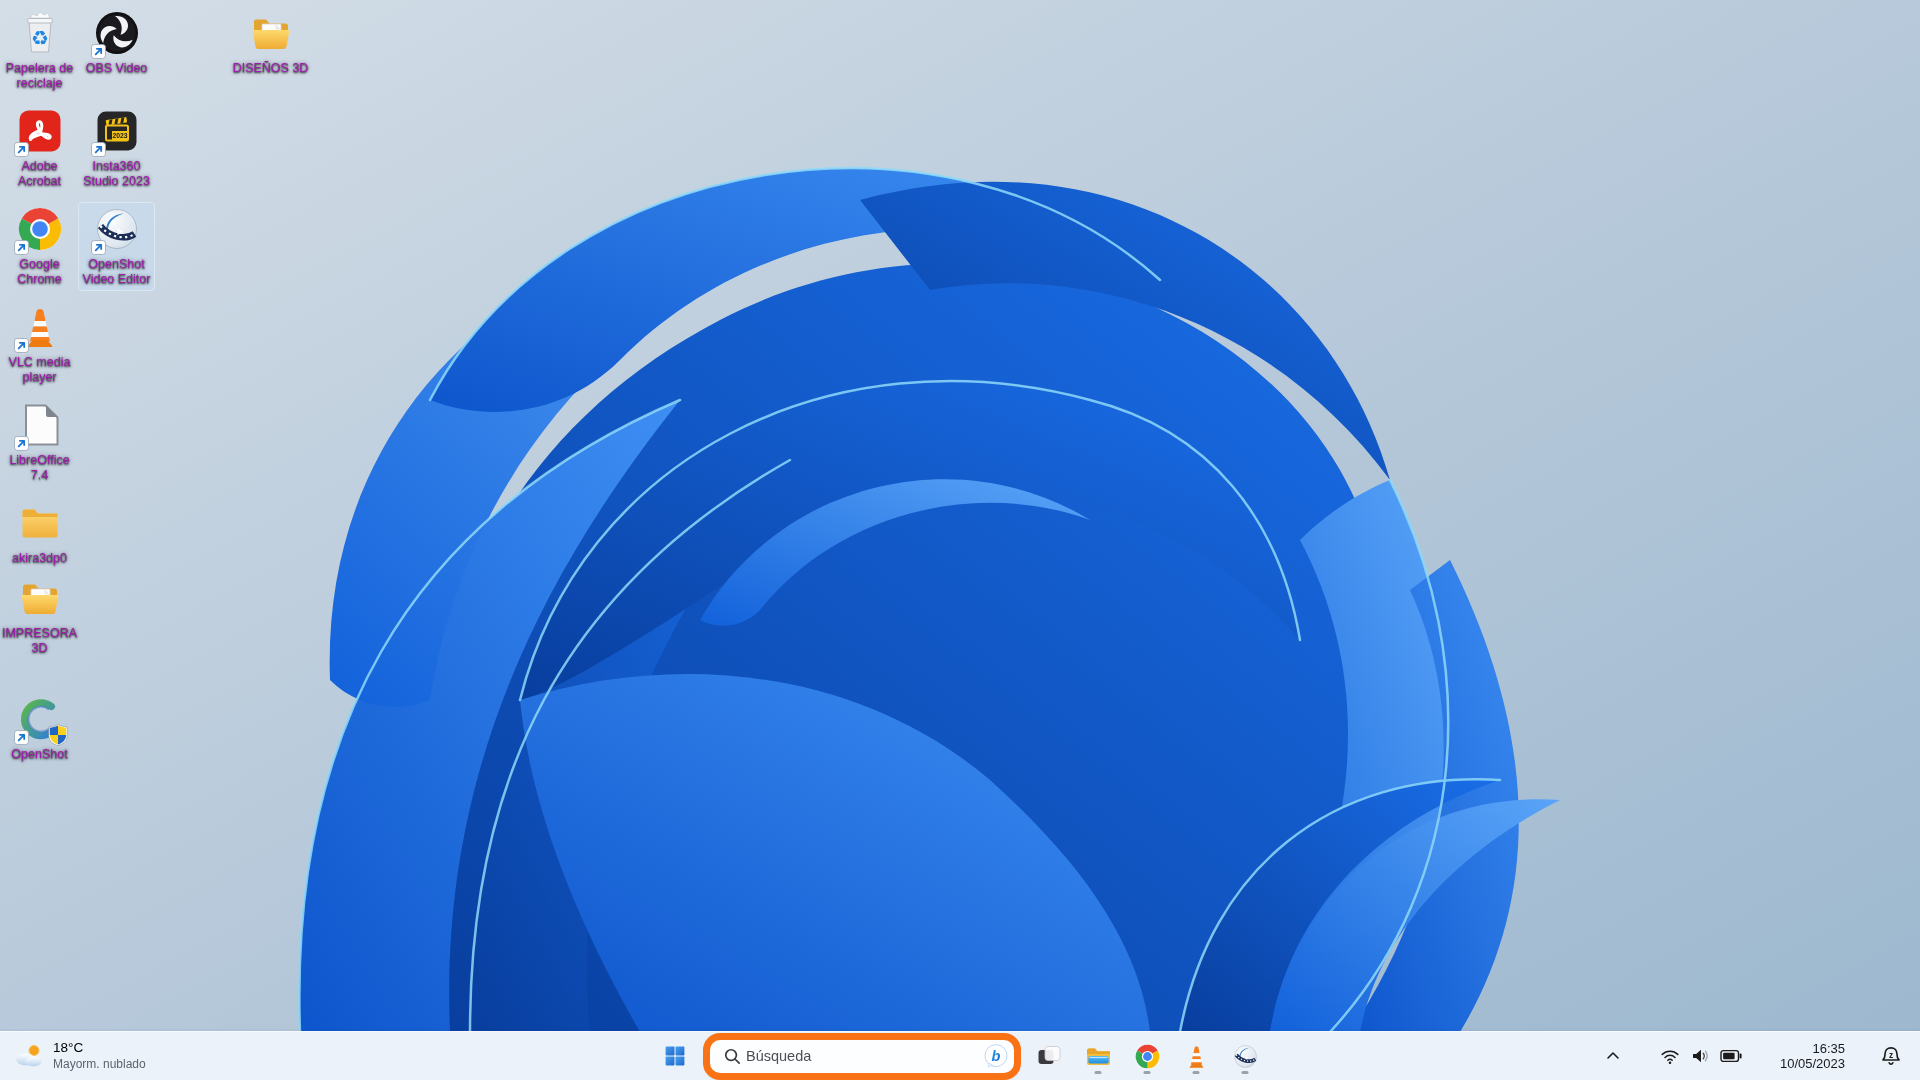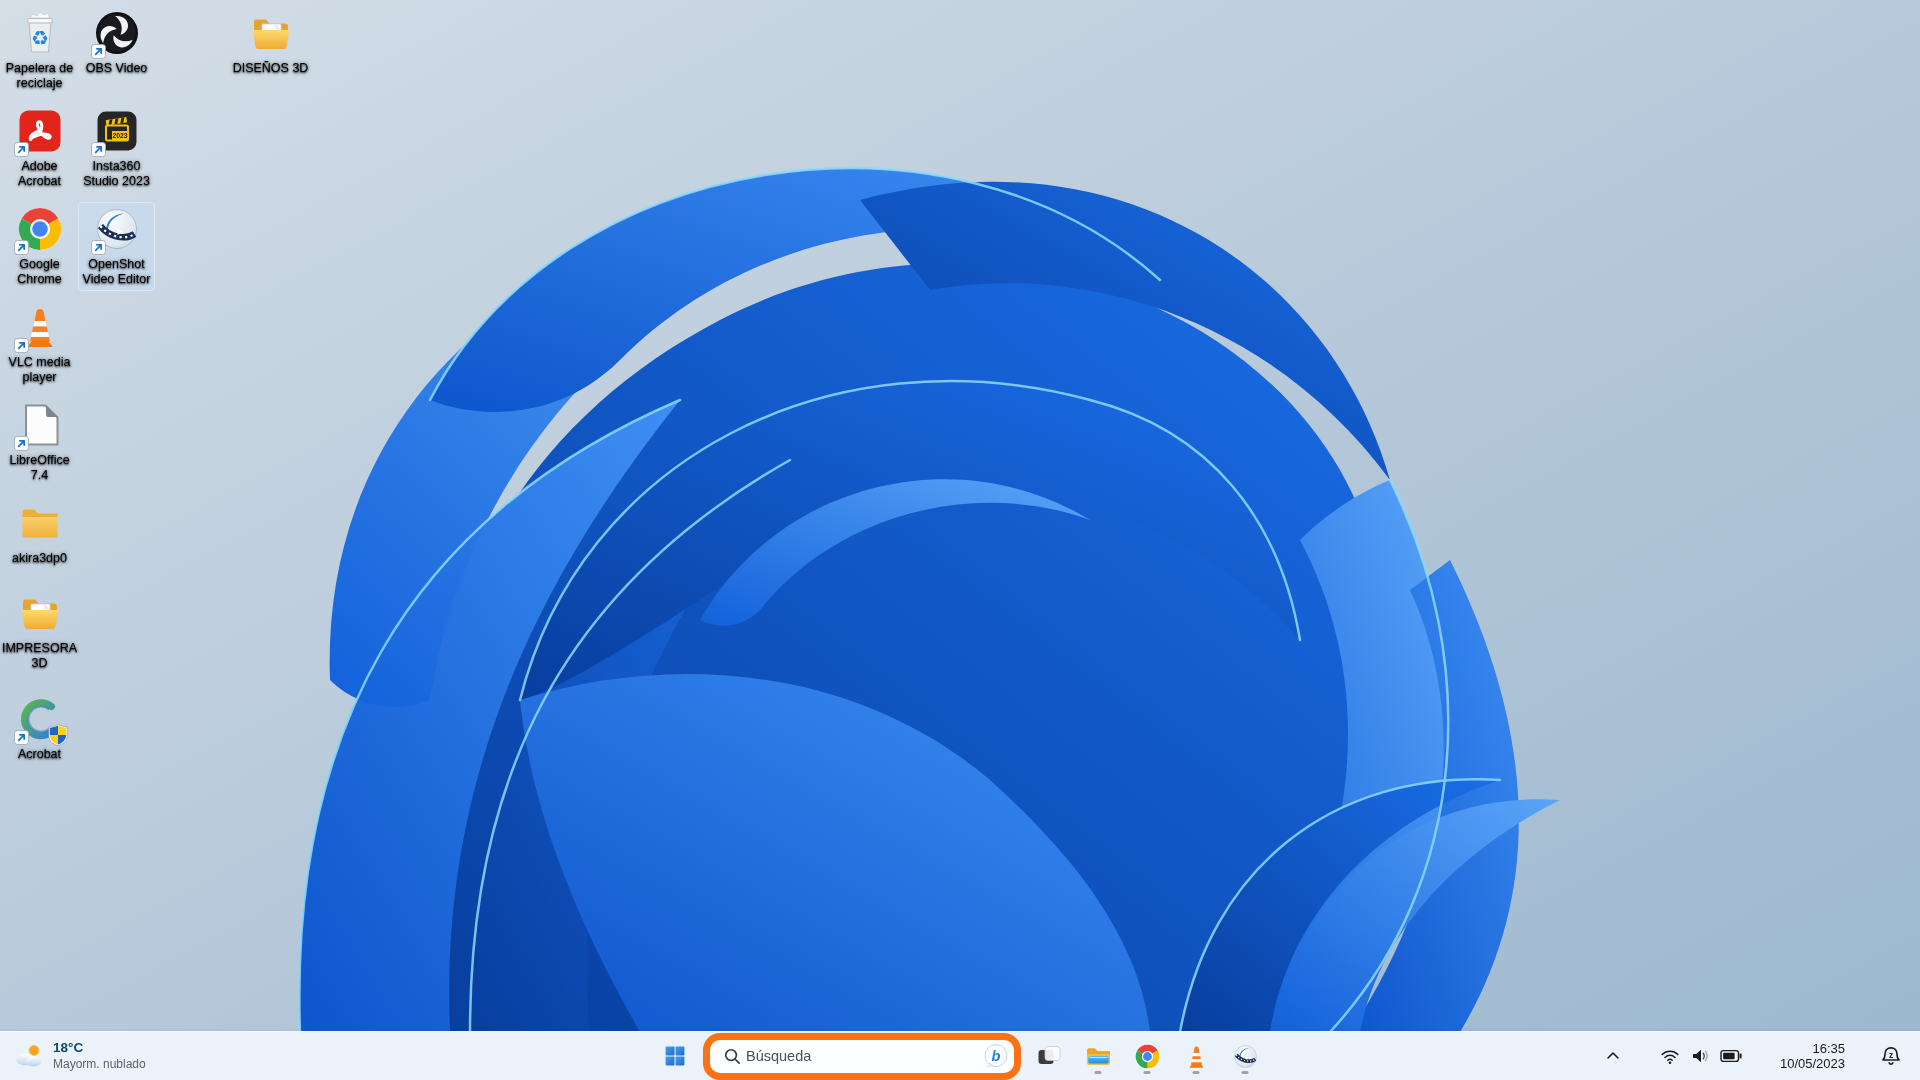--- a/index.html
+++ b/index.html
@@ -13,32 +13,32 @@
   
   .desktop{position:absolute;left:0;top:0;width:1920px;height:1032px;}
   .dicon{position:absolute;width:77px;text-align:center;padding:3px 0 4px;border-radius:4px;cursor:pointer;}
   .dicon.selected{background:rgba(196,220,243,.48);box-shadow:0 0 0 1px rgba(255,255,255,.35) inset;}
   .ibox{width:48px;height:48px;margin:0 auto;position:relative;}
   .art svg{display:block;width:48px;height:48px;margin:0 auto;}
   .shortcut{position:absolute;left:-2px;bottom:-2px;width:15px;height:15px;}
   .shortcut svg{width:15px;height:15px;display:block;}
   .shield{position:absolute;right:-4px;bottom:-3px;width:20px;height:22px;}
   .shield svg{width:20px;height:22px;display:block;}
-  .lbl{margin-top:4px;font-size:12.5px;line-height:15px;color:#000000;
+  .lbl{margin-top:4px;font-size:12.5px;line-height:15px;color:#a21caf;
        text-shadow:0 1px 2px rgba(0,0,0,.9),0 0 4px rgba(0,0,0,.45);}
   
   .taskbar{position:absolute;left:0;right:0;bottom:0;height:48px;
     background:rgba(238,244,250,.96);
     border-top:1px solid rgba(255,255,255,.6);
     box-shadow:0 -1px 2px rgba(60,80,110,.08);}
   .tb-left{position:absolute;left:0;top:0;bottom:0;display:flex;align-items:center;gap:9px;
     padding:0 18px 0 14px;cursor:pointer;border-radius:6px;}
   .weather-icon svg{width:30px;height:30px;display:block;}
   .weather-text{display:flex;flex-direction:column;justify-content:center;}
-  .weather-temp{font-size:13.5px;line-height:16px;color:#0c4a6e;font-weight:bold;}
+  .weather-temp{font-size:13.5px;line-height:16px;color:#000000;}
   .weather-cond{font-size:12px;line-height:16px;color:#5c6470;}
   .tb-center{position:absolute;left:50%;top:0;bottom:0;transform:translateX(-50%);
     display:flex;align-items:center;gap:7px;}
   .tb-btn{width:42px;height:40px;border-radius:5px;display:flex;align-items:center;
     justify-content:center;position:relative;cursor:pointer;}
   .tb-btn .art svg{width:27px;height:27px;}
   .run-dot{position:absolute;bottom:2px;left:50%;transform:translateX(-50%);
     width:7px;height:3px;border-radius:2px;background:#99a1ac;}
   .search-pill{height:33px;width:286px;background:rgba(255,255,255,.9);
     border:7px solid #f97316;border-radius:17px;display:flex;align-items:center;
@@ -266,21 +266,21 @@
         </span></div>
       <div class="lbl">LibreOffice 7.4</div>
     </div>
     <div class="dicon" style="left: 1px; top: 496px;">
       <div class="ibox"><span class="art"><svg viewBox="0 0 48 48">
             <path d="M6.5 13 Q6.5 10.5 9 10.5 H18.5 L22 14.5 H39 Q41.5 14.5 41.5 17 V36 Q41.5 38.5 39 38.5 H9 Q6.5 38.5 6.5 36 Z" fill="url(#gFolder)"></path>
             <path d="M6.5 13 Q6.5 10.5 9 10.5 H18.5 L22 14.5 H41.5 V18 H6.5 Z" fill="#edaf39"></path>
           </svg></span></div>
       <div class="lbl">akira3dp0</div>
     </div>
-    <div class="dicon" style="left: 1px; top: 586px;">
+    <div class="dicon" style="left: 1px; top: 571px;">
       <div class="ibox"><span class="art"><svg viewBox="0 0 48 48">
             <path d="M7 13 Q7 10.5 9.5 10.5 H19 L22.5 14.5 H38.5 Q41 14.5 41 17 V24 H7 Z" fill="#e3a52f"></path>
             <rect x="15" y="15" width="19" height="18" rx="1" fill="#fdfdfd" stroke="#d6d6d6" stroke-width="0.8"></rect>
             <path d="M28.5 15 L34 20.5 L28.5 20.5 Z" fill="#e9e9e9"></path>
             <path d="M5.5 21 H42.5 L39.5 37.5 Q39 40 36.5 40 H11.5 Q9 40 8.5 37.5 Z" fill="url(#gFoldFront)"></path>
           </svg></span></div>
       <div class="lbl">IMPRESORA 3D</div>
     </div>
     <div class="dicon" style="left: 1px; top: 692px;">
       <div class="ibox"><span class="art"><svg viewBox="0 0 48 48">
@@ -293,21 +293,21 @@
           </svg>
         </span><span class="shield">
           <svg viewBox="0 0 20 22">
             <path d="M10 0.5 C13 2.3 16.5 2.9 19.2 2.9 V12 C19.2 17.2 14.8 20.3 10 21.6 C5.2 20.3 0.8 17.2 0.8 12 V2.9 C3.5 2.9 7 2.3 10 0.5 Z" fill="#fff" stroke="#8a8f96" stroke-width="0.6"></path>
             <path d="M10 1.6 C7.4 3 4.3 3.7 1.8 3.8 V11 H10 Z" fill="#2166c4"></path>
             <path d="M10 1.6 C12.6 3 15.7 3.7 18.2 3.8 V11 H10 Z" fill="#fad21c"></path>
             <path d="M1.8 11 H10 V20.5 C5.8 19.1 2 16.4 1.8 11 Z" fill="#fad21c"></path>
             <path d="M18.2 11 H10 V20.5 C14.2 19.1 18 16.4 18.2 11 Z" fill="#2166c4"></path>
           </svg>
         </span></div>
-      <div class="lbl">Acrobat</div>
+      <div class="lbl">OpenShot</div>
     </div>
   </div>
 
 <div class="taskbar">
 
   <div class="tb-left">
     <span class="weather-icon">
       <svg viewBox="0 0 30 30">
         <circle cx="20" cy="9.5" r="5" fill="#f6a41f"></circle>
         <circle cx="20" cy="9.5" r="5" fill="none" stroke="#f8c35e" stroke-width="1"></circle>

